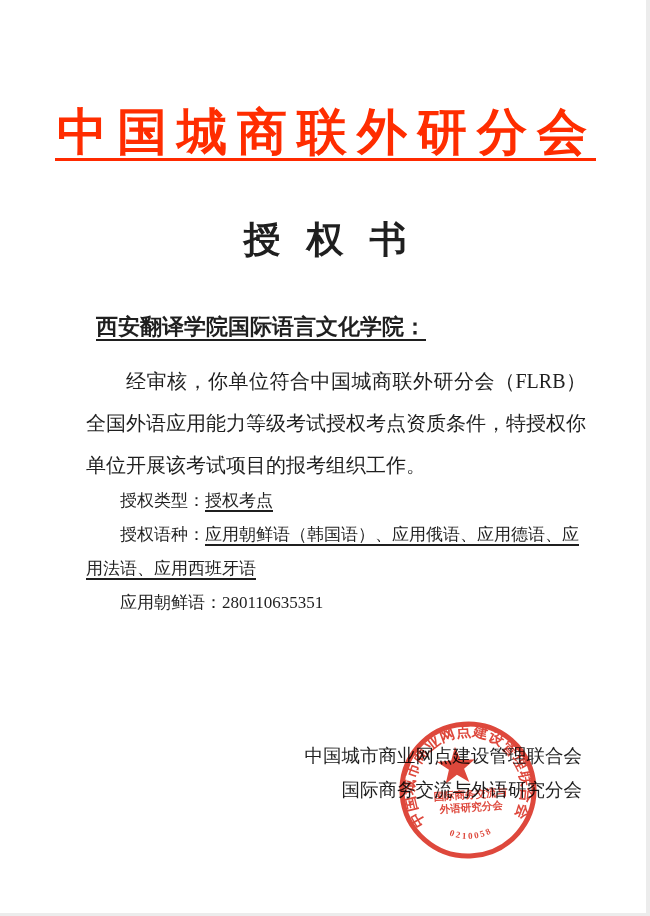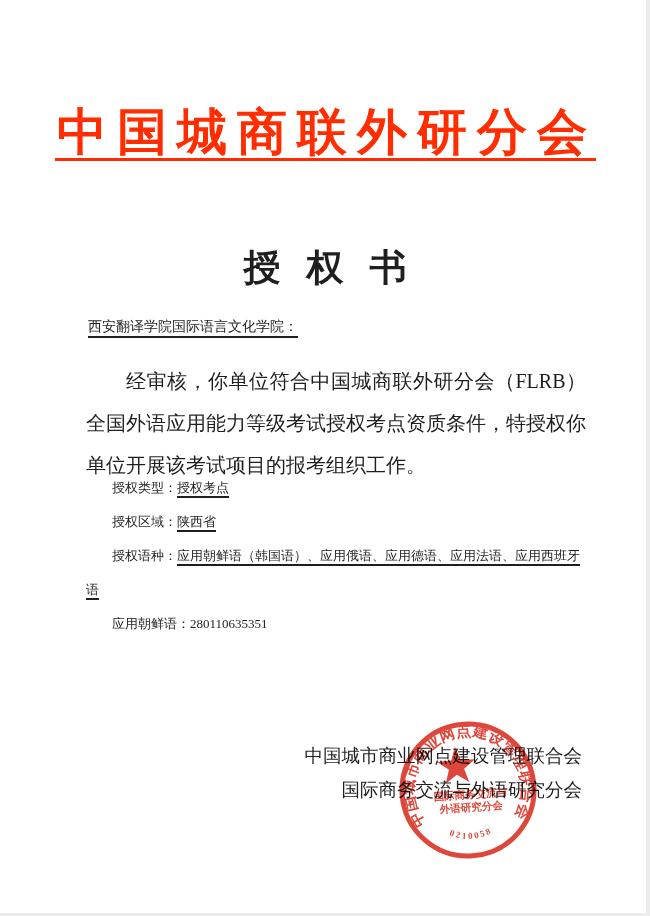--- a/index.html
+++ b/index.html
@@ -25,44 +25,44 @@
     letter-spacing:10px;text-indent:10px;
     color:var(--header-red);
     white-space:nowrap;
     margin-top:36px;
   }
   .header-rule{
     position:absolute;top:158px;left:55px;width:541px;height:3px;
     background:var(--rule-red);
   }
   .doc-title{
-    position:absolute;top:244px;left:0;width:650px;
+    position:absolute;top:216px;left:0;width:650px;
     text-align:center;
     font-size:37px;font-weight:600;line-height:48px;
     letter-spacing:26px;text-indent:26px;
     white-space:nowrap;
   }
   .addressee{
-    position:absolute;top:312px;left:88px;
-    font-size:14px;font-weight:400;line-height:30px;
+    position:absolute;top:312px;left:96px;
+    font-size:22px;font-weight:700;line-height:30px;
   }
   .addressee .u-strong{
     text-decoration:underline;
     text-decoration-thickness:2px;
     text-underline-offset:5px;
   }
   .body-para{
     position:absolute;top:360px;left:86px;width:500px;
     font-size:20px;line-height:42px;
     text-align:justify;text-indent:2em;
     margin:0;
   }
   .fields{
-    position:absolute;top:471px;left:86px;width:498px;
-    font-size:13px;line-height:34px;
+    position:absolute;top:484px;left:86px;width:498px;
+    font-size:17px;line-height:34px;
   }
   .fields p{margin:0;text-indent:2em;}
   .u{
     text-decoration:underline;
     text-decoration-thickness:1.5px;
     text-underline-offset:4px;
   }
   .signature{
     position:absolute;top:739px;right:68px;
     text-align:right;
@@ -98,21 +98,20 @@
   <div class="doc-title">授权书</div>
 
   <div class="addressee">
     <span class="u-strong">西安翻译学院国际语言文化学院：</span>
   </div>
 
   <p class="body-para">经审核，你单位符合中国城商联外研分会（FLRB）全国外语应用能力等级考试授权考点资质条件，特授权你单位开展该考试项目的报考组织工作。</p>
 
   <div class="fields">
     <p><span>授权类型：</span><span class="u">授权考点</span></p>
-    <p><span>授权区域：</span><span class="u">陕西省</span></p>
     <p><span>授权语种：</span><span class="u">应用朝鲜语（韩国语）、应用俄语、应用德语、应用法语、应用西班牙语</span></p>
     <p><span>应用朝鲜语：</span><span>280110635351</span></p>
   </div>
 
   <div class="signature">
     <p>中国城市商业网点建设管理联合会</p>
     <p>国际商务交流与外语研究分会</p>
   </div>
 
   <svg class="seal" viewBox="0 0 152 152" xmlns="http://www.w3.org/2000/svg">

